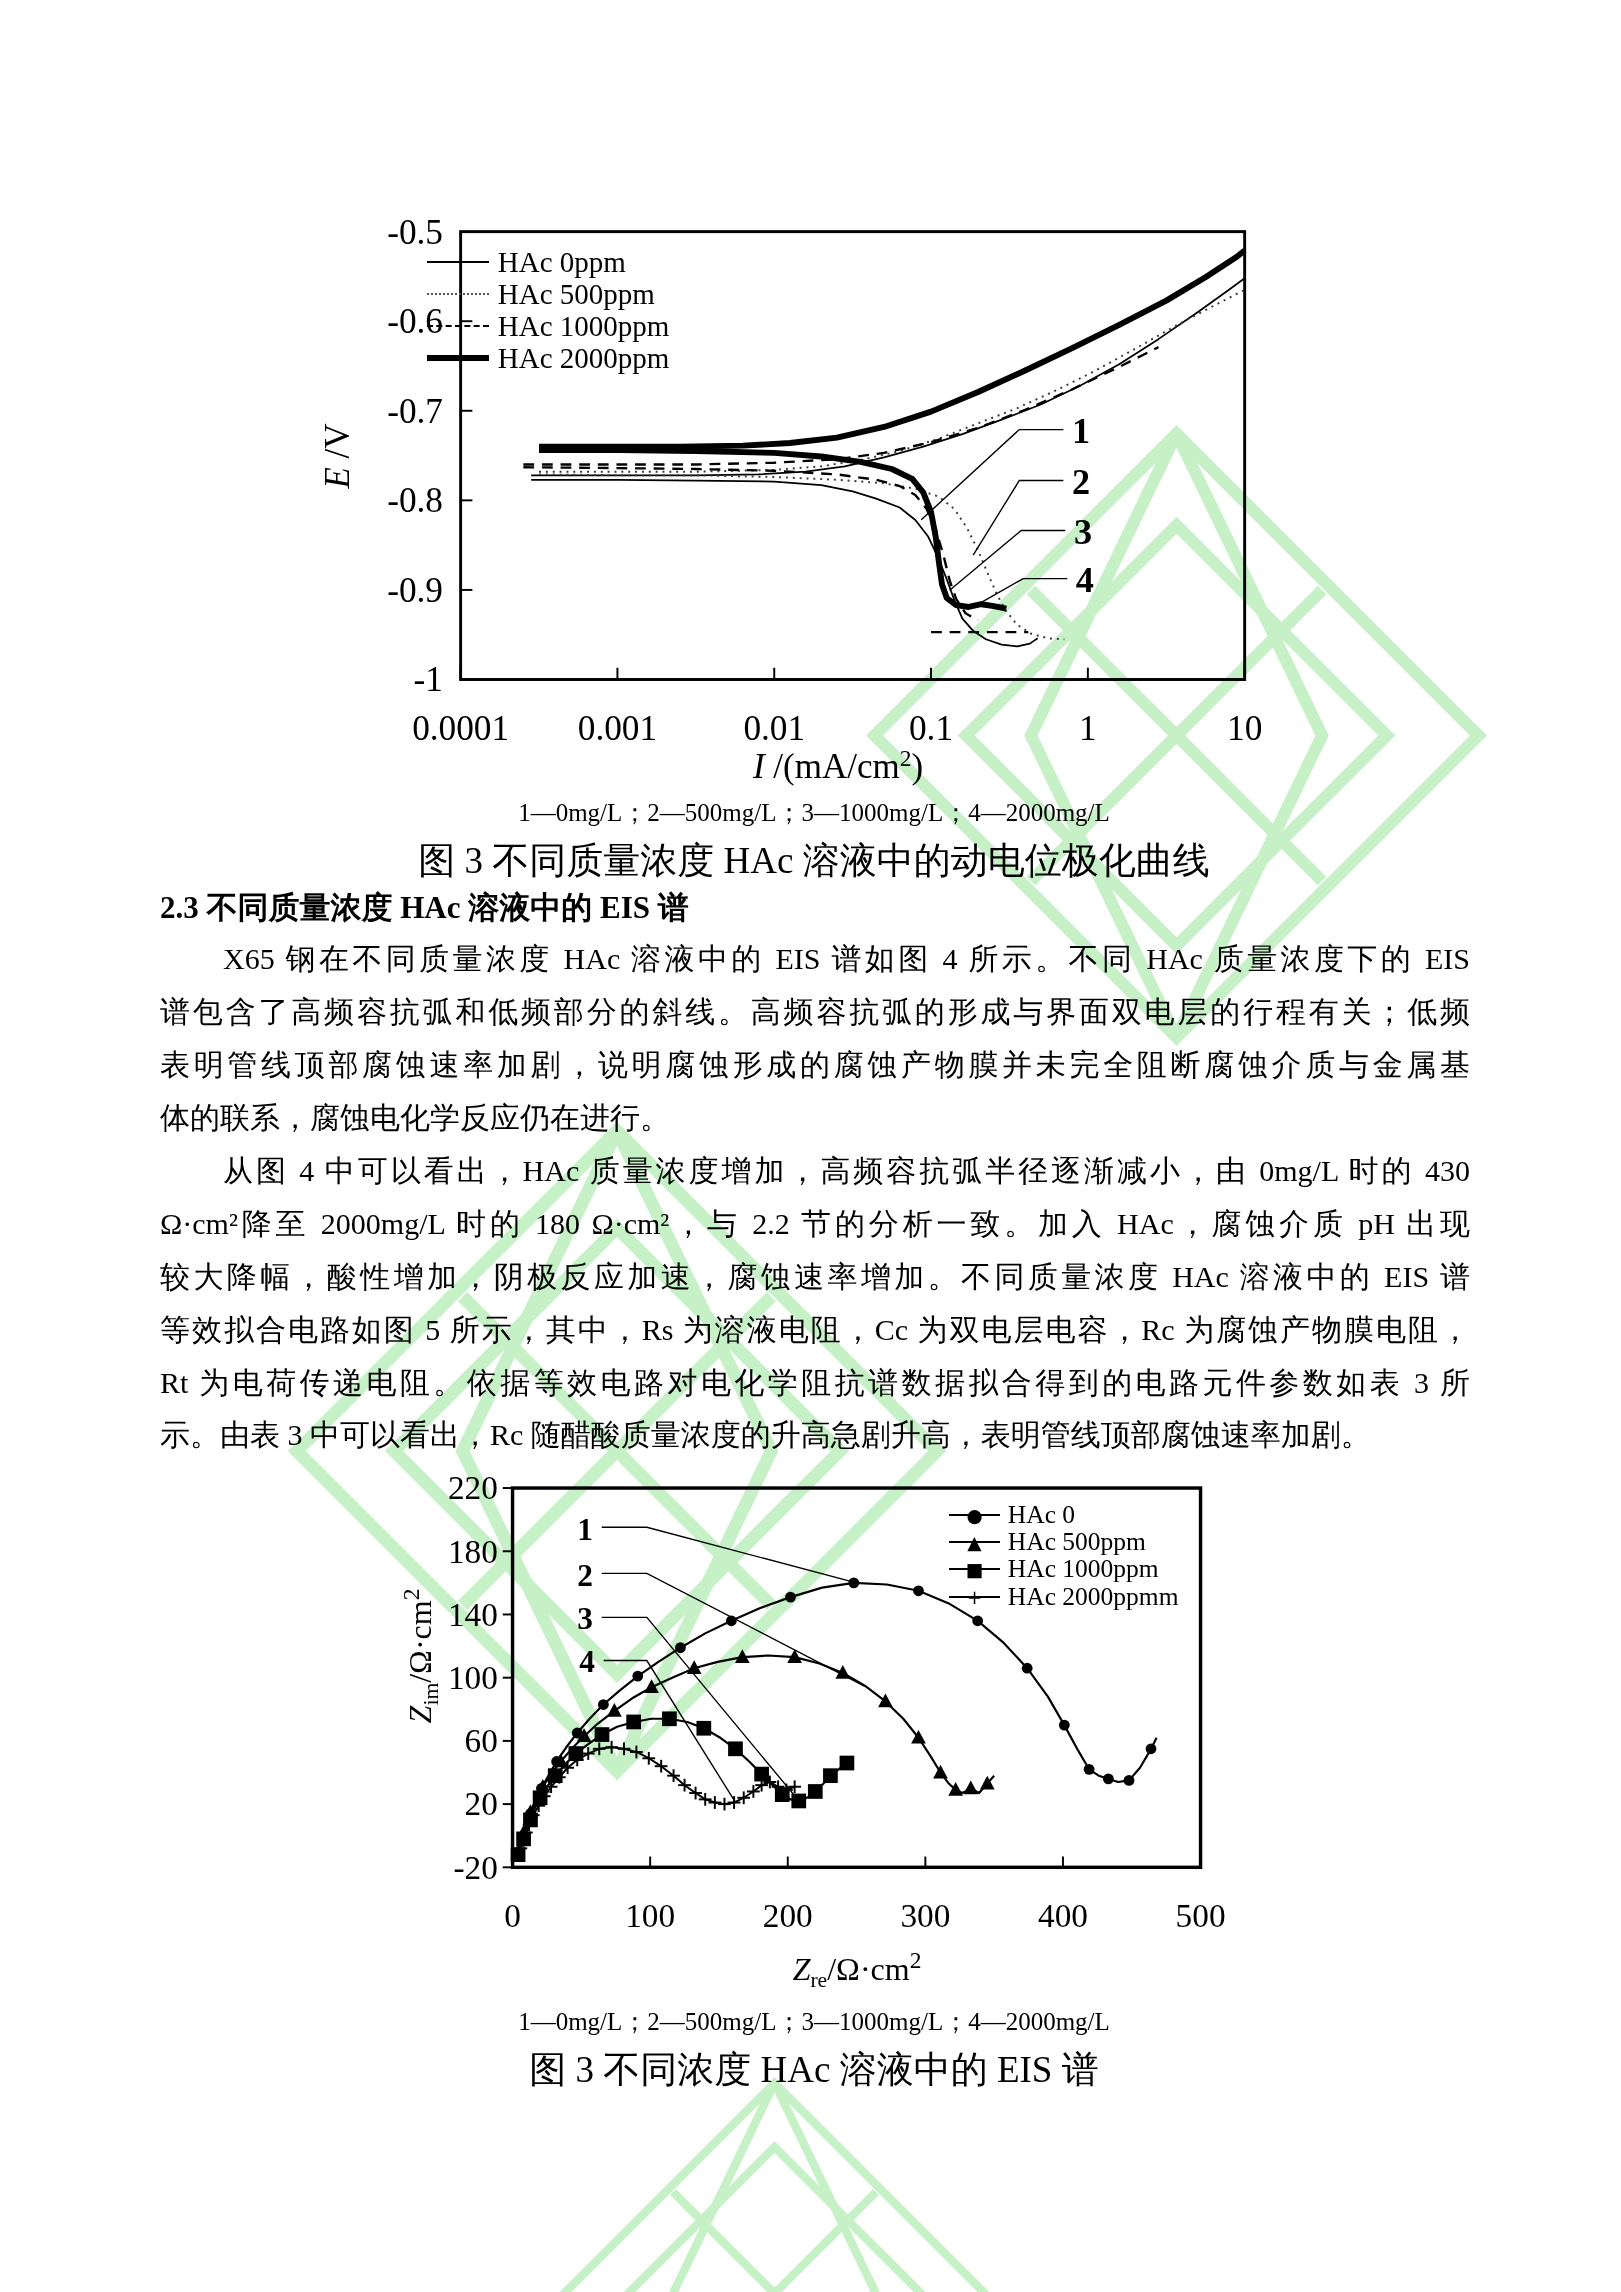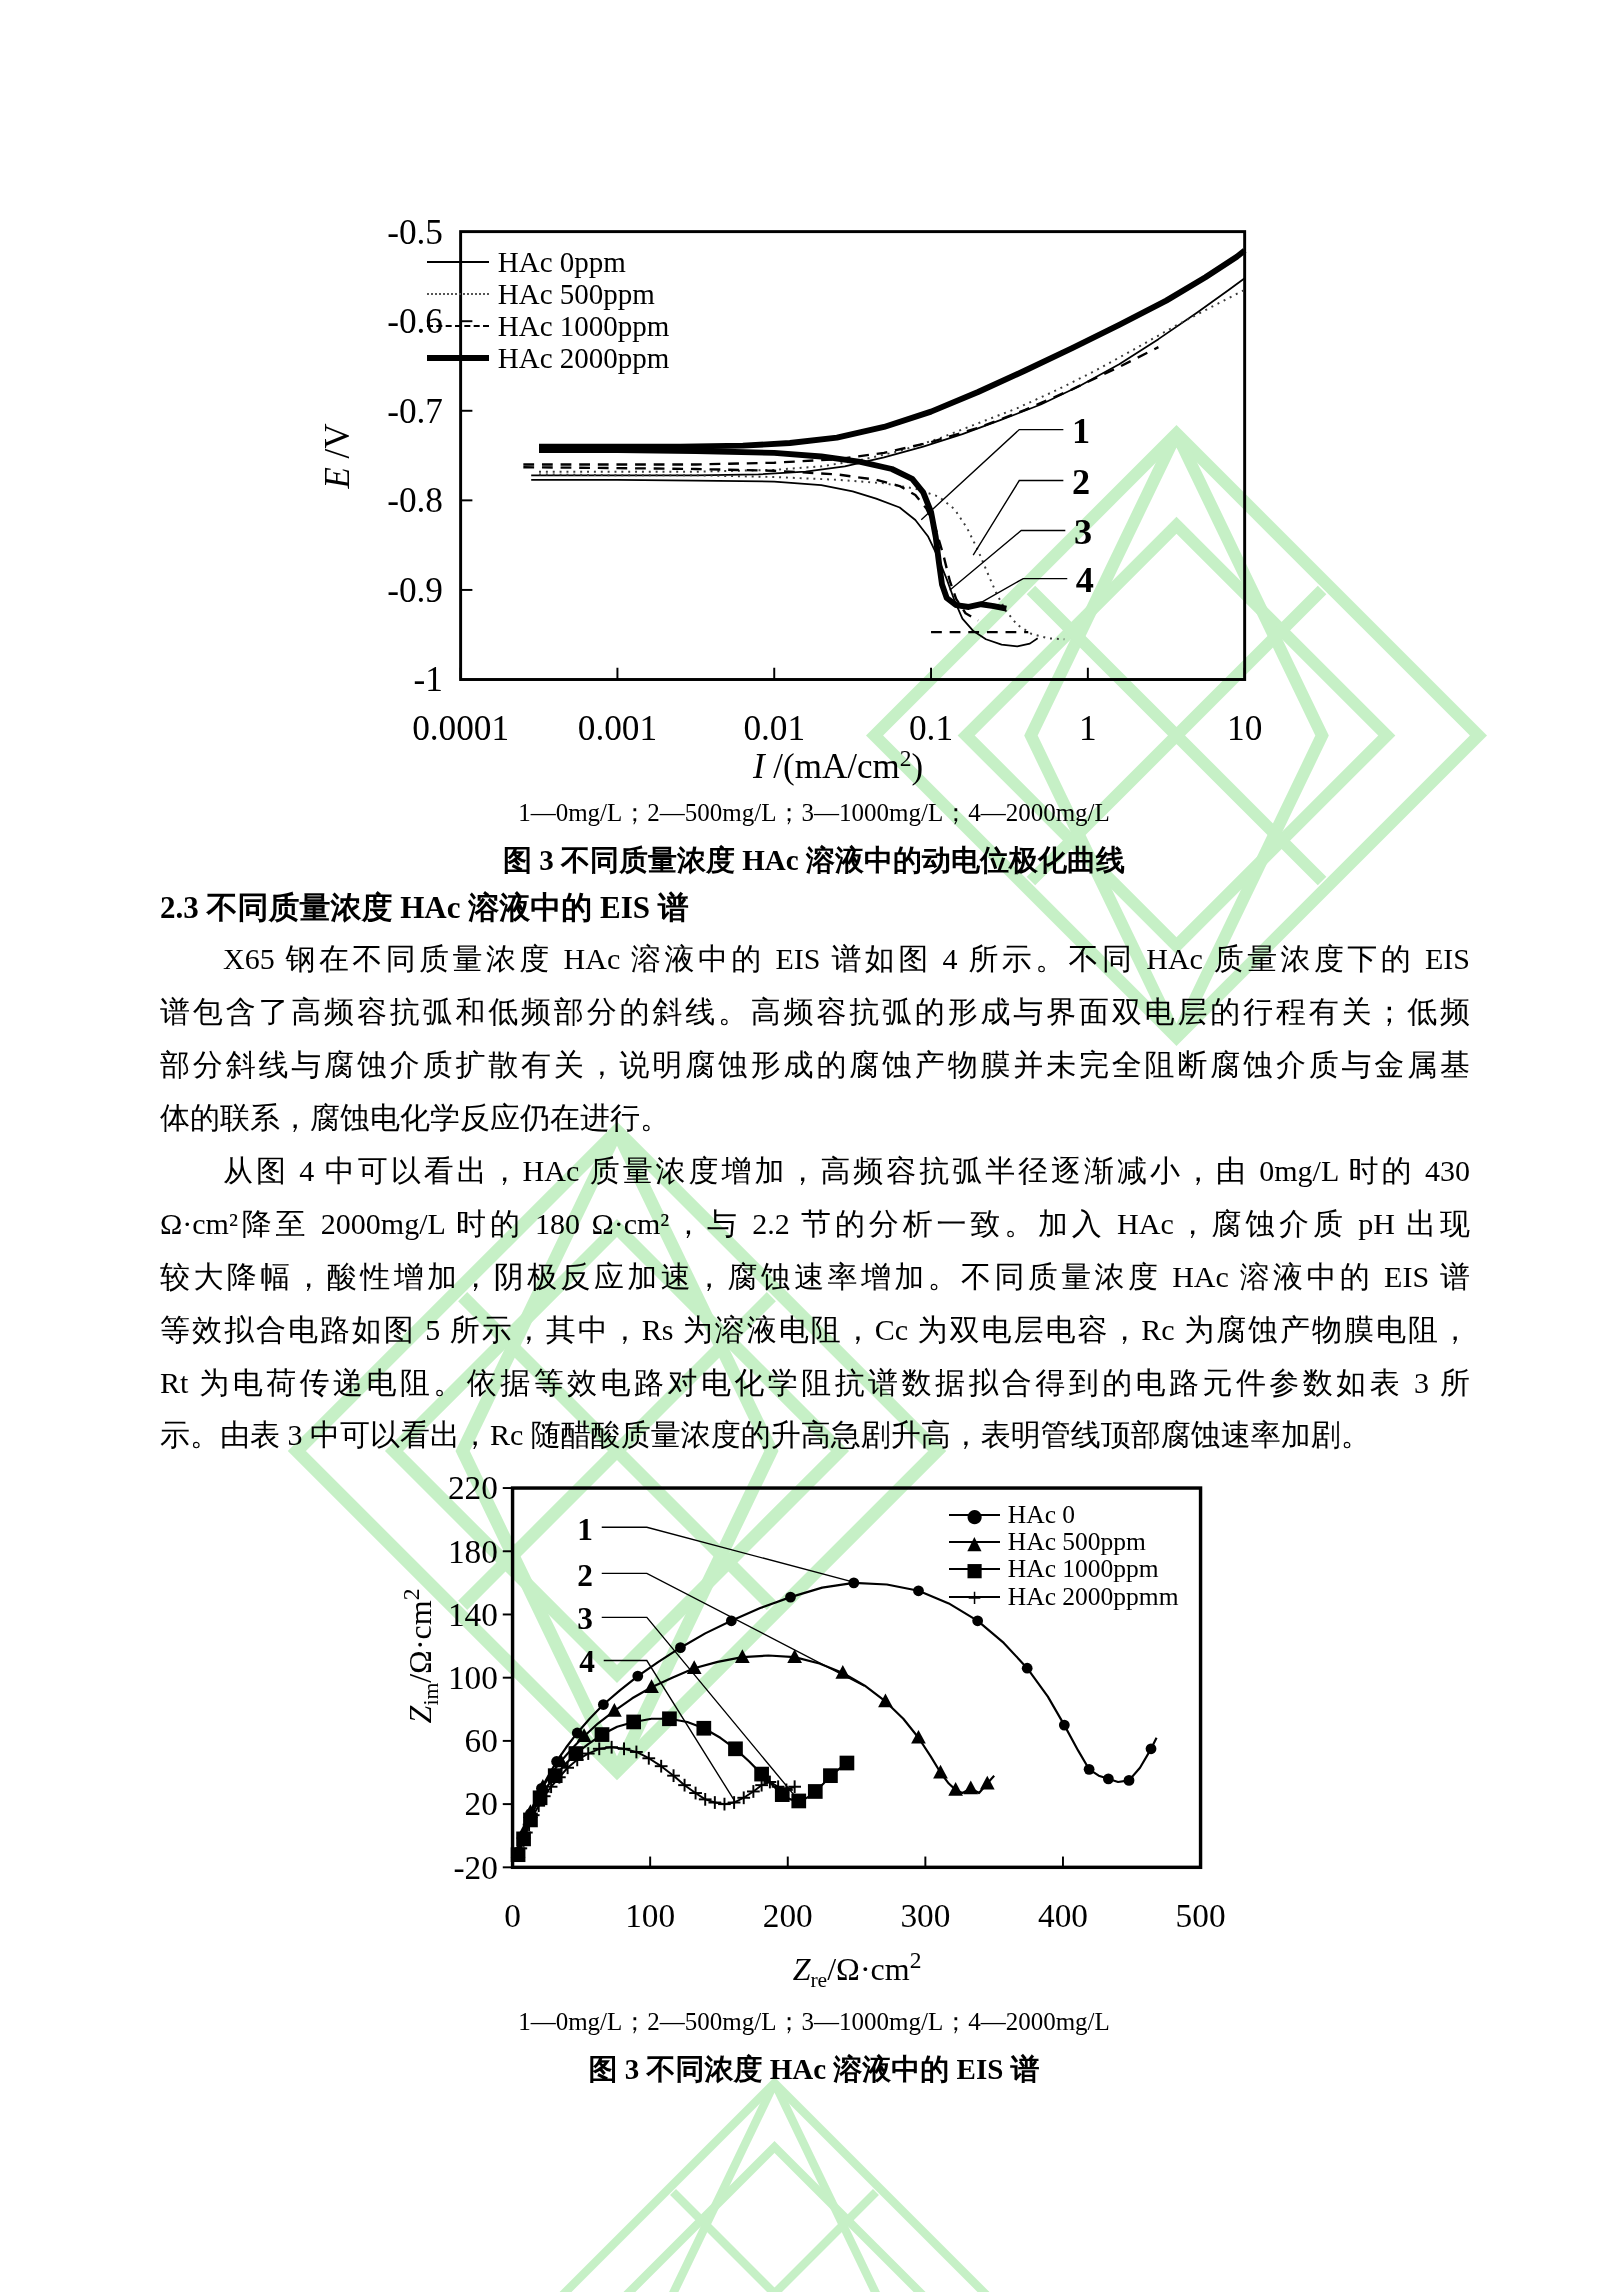--- a/index.html
+++ b/index.html
@@ -27,21 +27,21 @@
   .lg2-label{font-size:25.5px;white-space:nowrap;}
   
   .axis-title{font-size:35px;white-space:nowrap;}
   .vertical{transform:translate(-50%,-50%) rotate(-90deg);}
   .hcenter{transform:translate(-50%,-50%);}
   .it{font-style:italic;}
   sup.small{font-size:23.5px;}
   sub.small{font-size:21.6px;}
   
   .note{font-size:25px;white-space:nowrap;}
-  .fig-caption{font-size:29px;font-weight:bold;white-space:nowrap;}
+  .fig-caption{font-size:37px;font-weight:normal;white-space:nowrap;}
   
   .heading{left:160px;width:1313px;font-size:31px;font-weight:bold;white-space:nowrap;}
   .line{left:160px;width:1310px;height:53px;line-height:53px;font-size:30px;
         text-align:justify;text-align-last:justify;overflow:hidden;}
   .line.last{text-align-last:auto;}
   .line.indent{text-indent:63px;}
 </style>
 </head>
 <body>
 
@@ -302,21 +302,21 @@
     <span class="it">I</span><span> /(mA/cm</span><sup class="small">2</sup><span>)</span>
   </div>
 
   <div class="abs note hcenter" style="left:814px;top:812px;">1—0mg/L；2—500mg/L；3—1000mg/L；4—2000mg/L</div>
   <div class="abs fig-caption hcenter" style="left:814px;top:861px;">图 3 不同质量浓度 HAc 溶液中的动电位极化曲线</div>
 
   <div class="abs heading" style="top:887px;">2.3 不同质量浓度 HAc 溶液中的 EIS 谱</div>
 
   <div class="abs line indent" style="top:932px;">X65 钢在不同质量浓度 HAc 溶液中的 EIS 谱如图 4 所示。不同 HAc 质量浓度下的 EIS</div>
   <div class="abs line" style="top:985px;">谱包含了高频容抗弧和低频部分的斜线。高频容抗弧的形成与界面双电层的行程有关；低频</div>
-  <div class="abs line" style="top:1038px;">部分斜线与腐蚀介质扩散有关，说明腐蚀形成的腐蚀产物膜并未完全阻断腐蚀介质与金属基</div>
+  <div class="abs line" style="top:1038px;">表明管线顶部腐蚀速率加剧，说明腐蚀形成的腐蚀产物膜并未完全阻断腐蚀介质与金属基</div>
   <div class="abs line last" style="top:1091px;">体的联系，腐蚀电化学反应仍在进行。</div>
 
   <div class="abs line indent" style="top:1144px;">从图 4 中可以看出，HAc 质量浓度增加，高频容抗弧半径逐渐减小，由 0mg/L 时的 430</div>
   <div class="abs line" style="top:1197px;">Ω·cm²降至 2000mg/L 时的 180 Ω·cm²，与 2.2 节的分析一致。加入 HAc，腐蚀介质 pH 出现</div>
   <div class="abs line" style="top:1250px;">较大降幅，酸性增加，阴极反应加速，腐蚀速率增加。不同质量浓度 HAc 溶液中的 EIS 谱</div>
   <div class="abs line" style="top:1303px;">等效拟合电路如图 5 所示，其中，Rs 为溶液电阻，Cc 为双电层电容，Rc 为腐蚀产物膜电阻，</div>
   <div class="abs line" style="top:1356px;">Rt 为电荷传递电阻。依据等效电路对电化学阻抗谱数据拟合得到的电路元件参数如表 3 所</div>
   <div class="abs line last" style="top:1408px;">示。由表 3 中可以看出，Rc 随醋酸质量浓度的升高急剧升高，表明管线顶部腐蚀速率加剧。</div>
 
   <div class="abs" id="legend2">

